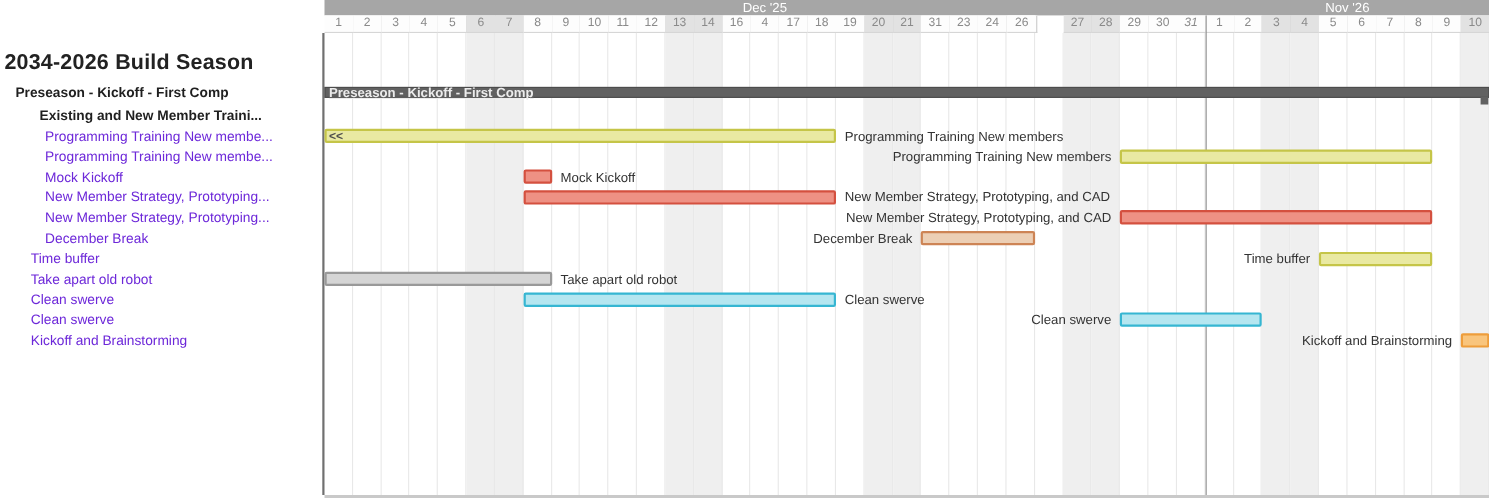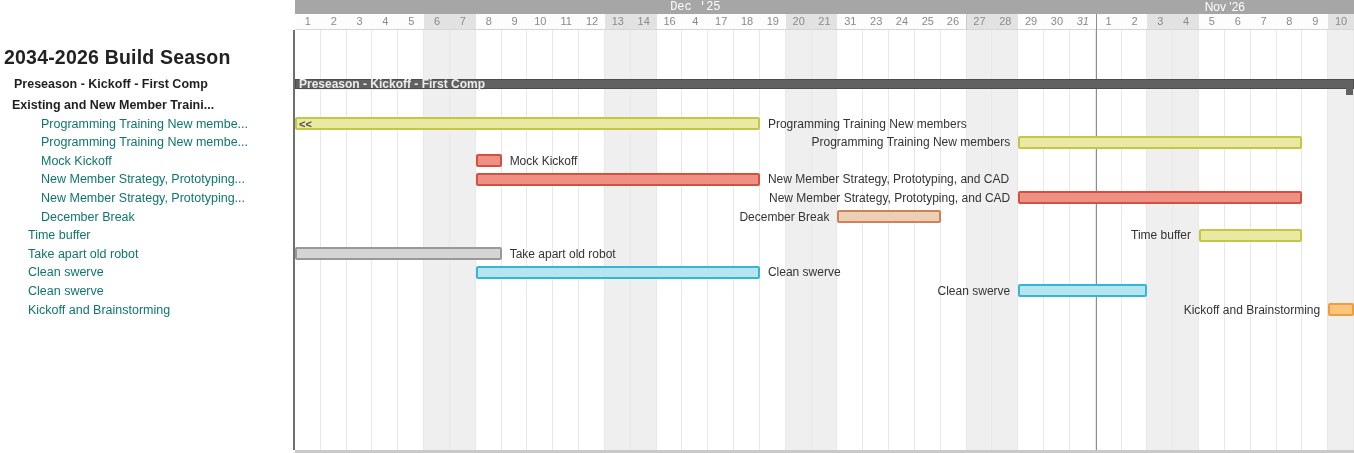--- a/index.html
+++ b/index.html
@@ -7,21 +7,21 @@
     width:1354px;height:453px;overflow:hidden;background:#fff;
     font-family:"Liberation Sans",sans-serif;position:relative;
   }
   #app{position:absolute;inset:0;}
   
   #chart-title{
     position:absolute;left:4px;top:46px;font-size:19.5px;font-weight:bold;
     color:#222;white-space:nowrap;letter-spacing:.2px;
   }
   .side-item{
-    position:absolute;white-space:nowrap;color:#0f766e;font-size:12.5px;
+    position:absolute;white-space:nowrap;color:#6d28d9;font-size:12.5px;
     transform:translateY(-50%);max-width:288px;overflow:hidden;
   }
   .side-item.bold{font-weight:bold;color:#1f1f1f;}
   
   #month-band{position:absolute;left:295px;top:0;width:1059px;height:14px;background:#a6a6a6;}
   .month-label{
     position:absolute;top:0;height:14px;line-height:14px;color:#fff;
     font-size:12px;transform:translateX(-50%);white-space:nowrap;
   }
   #day-row{position:absolute;left:295px;top:14px;width:1059px;height:16px;}
@@ -60,37 +60,37 @@
   #hscroll{position:absolute;left:295px;top:450px;width:1059px;height:3px;background:#c9c9c9;}
 </style>
 </head>
 <body>
 
 <div id="app">
   <div id="sidebar">
     <div id="chart-title">2034-2026 Build Season</div>
     <div id="sidebar-items">
         <div class="side-item bold" style="left: 14px; top: 84px;">Preseason - Kickoff - First Comp</div>
-        <div class="side-item bold" style="left: 12px; top: 105px;">Existing and New Member Traini...</div>
+        <div class="side-item bold" style="left: 36px; top: 105px;">Existing and New Member Traini...</div>
         <div class="side-item" style="left: 41px; top: 123.5px;">Programming Training New membe...</div>
         <div class="side-item" style="left: 41px; top: 142.1px;">Programming Training New membe...</div>
         <div class="side-item" style="left: 41px; top: 160.7px;">Mock Kickoff</div>
         <div class="side-item" style="left: 41px; top: 179.3px;">New Member Strategy, Prototyping...</div>
         <div class="side-item" style="left: 41px; top: 197.9px;">New Member Strategy, Prototyping...</div>
         <div class="side-item" style="left: 41px; top: 216.5px;">December Break</div>
         <div class="side-item" style="left: 28px; top: 235.1px;">Time buffer</div>
         <div class="side-item" style="left: 28px; top: 253.7px;">Take apart old robot</div>
         <div class="side-item" style="left: 28px; top: 272.3px;">Clean swerve</div>
         <div class="side-item" style="left: 28px; top: 290.9px;">Clean swerve</div>
         <div class="side-item" style="left: 28px; top: 309.5px;">Kickoff and Brainstorming</div>
       </div>
   </div>
   <div id="chart">
     <div id="month-band">
-        <div class="month-label" style="left: 400.354px; font-family: Liberation Mono, monospace;">Dec '25</div>
+        <div class="month-label" style="left: 400.354px;">Dec '25</div>
         <div class="month-label" style="left: 929.854px;">Nov '26</div>
       </div>
     <div id="day-row">
         <div class="day-cell" style="left: 0px; width: 26.8293px;">1</div>
         <div class="day-cell" style="left: 25.8293px; width: 26.8293px;">2</div>
         <div class="day-cell" style="left: 51.6585px; width: 26.8293px;">3</div>
         <div class="day-cell" style="left: 77.4878px; width: 26.8293px;">4</div>
         <div class="day-cell" style="left: 103.317px; width: 26.8293px;">5</div>
         <div class="day-cell weekend" style="left: 129.146px; width: 26.8293px;">6</div>
         <div class="day-cell weekend" style="left: 154.976px; width: 26.8293px;">7</div>
@@ -105,21 +105,21 @@
         <div class="day-cell" style="left: 387.439px; width: 26.8293px;">4</div>
         <div class="day-cell" style="left: 413.268px; width: 26.8293px;">17</div>
         <div class="day-cell" style="left: 439.098px; width: 26.8293px; text-align: center;">18</div>
         <div class="day-cell" style="left: 464.927px; width: 26.8293px;">19</div>
         <div class="day-cell weekend" style="left: 490.756px; width: 26.8293px;">20</div>
         <div class="day-cell weekend" style="left: 516.585px; width: 26.8293px;">21</div>
         <div class="day-cell" style="left: 542.415px; width: 26.8293px;">31</div>
         <div class="day-cell" style="left: 568.244px; width: 26.8293px;">23</div>
         <div class="day-cell" style="left: 594.073px; width: 26.8293px;">24</div>
         <div class="day-cell" style="left: 619.902px; width: 26.8293px;">25</div>
-        <div class="day-cell" style="left: 621px; width: 26.8293px; margin-left: 24px;">26</div>
+        <div class="day-cell" style="left: 621px; width: 26.8293px;">26</div>
         <div class="day-cell weekend" style="left: 671.561px; width: 26.8293px;">27</div>
         <div class="day-cell weekend" style="left: 697.39px; width: 26.8293px;">28</div>
         <div class="day-cell" style="left: 723.22px; width: 26.8293px;">29</div>
         <div class="day-cell" style="left: 749.049px; width: 26.8293px;">30</div>
         <div class="day-cell" style="left: 774.878px; width: 26.8293px; font-style: italic;">31</div>
         <div class="day-cell" style="left: 800.707px; width: 26.8293px;">1</div>
         <div class="day-cell" style="left: 826.537px; width: 26.8293px;">2</div>
         <div class="day-cell weekend" style="left: 852.366px; width: 26.8293px;">3</div>
         <div class="day-cell weekend" style="left: 878.195px; width: 26.8293px;">4</div>
         <div class="day-cell" style="left: 904.024px; width: 26.8293px;">5</div>

